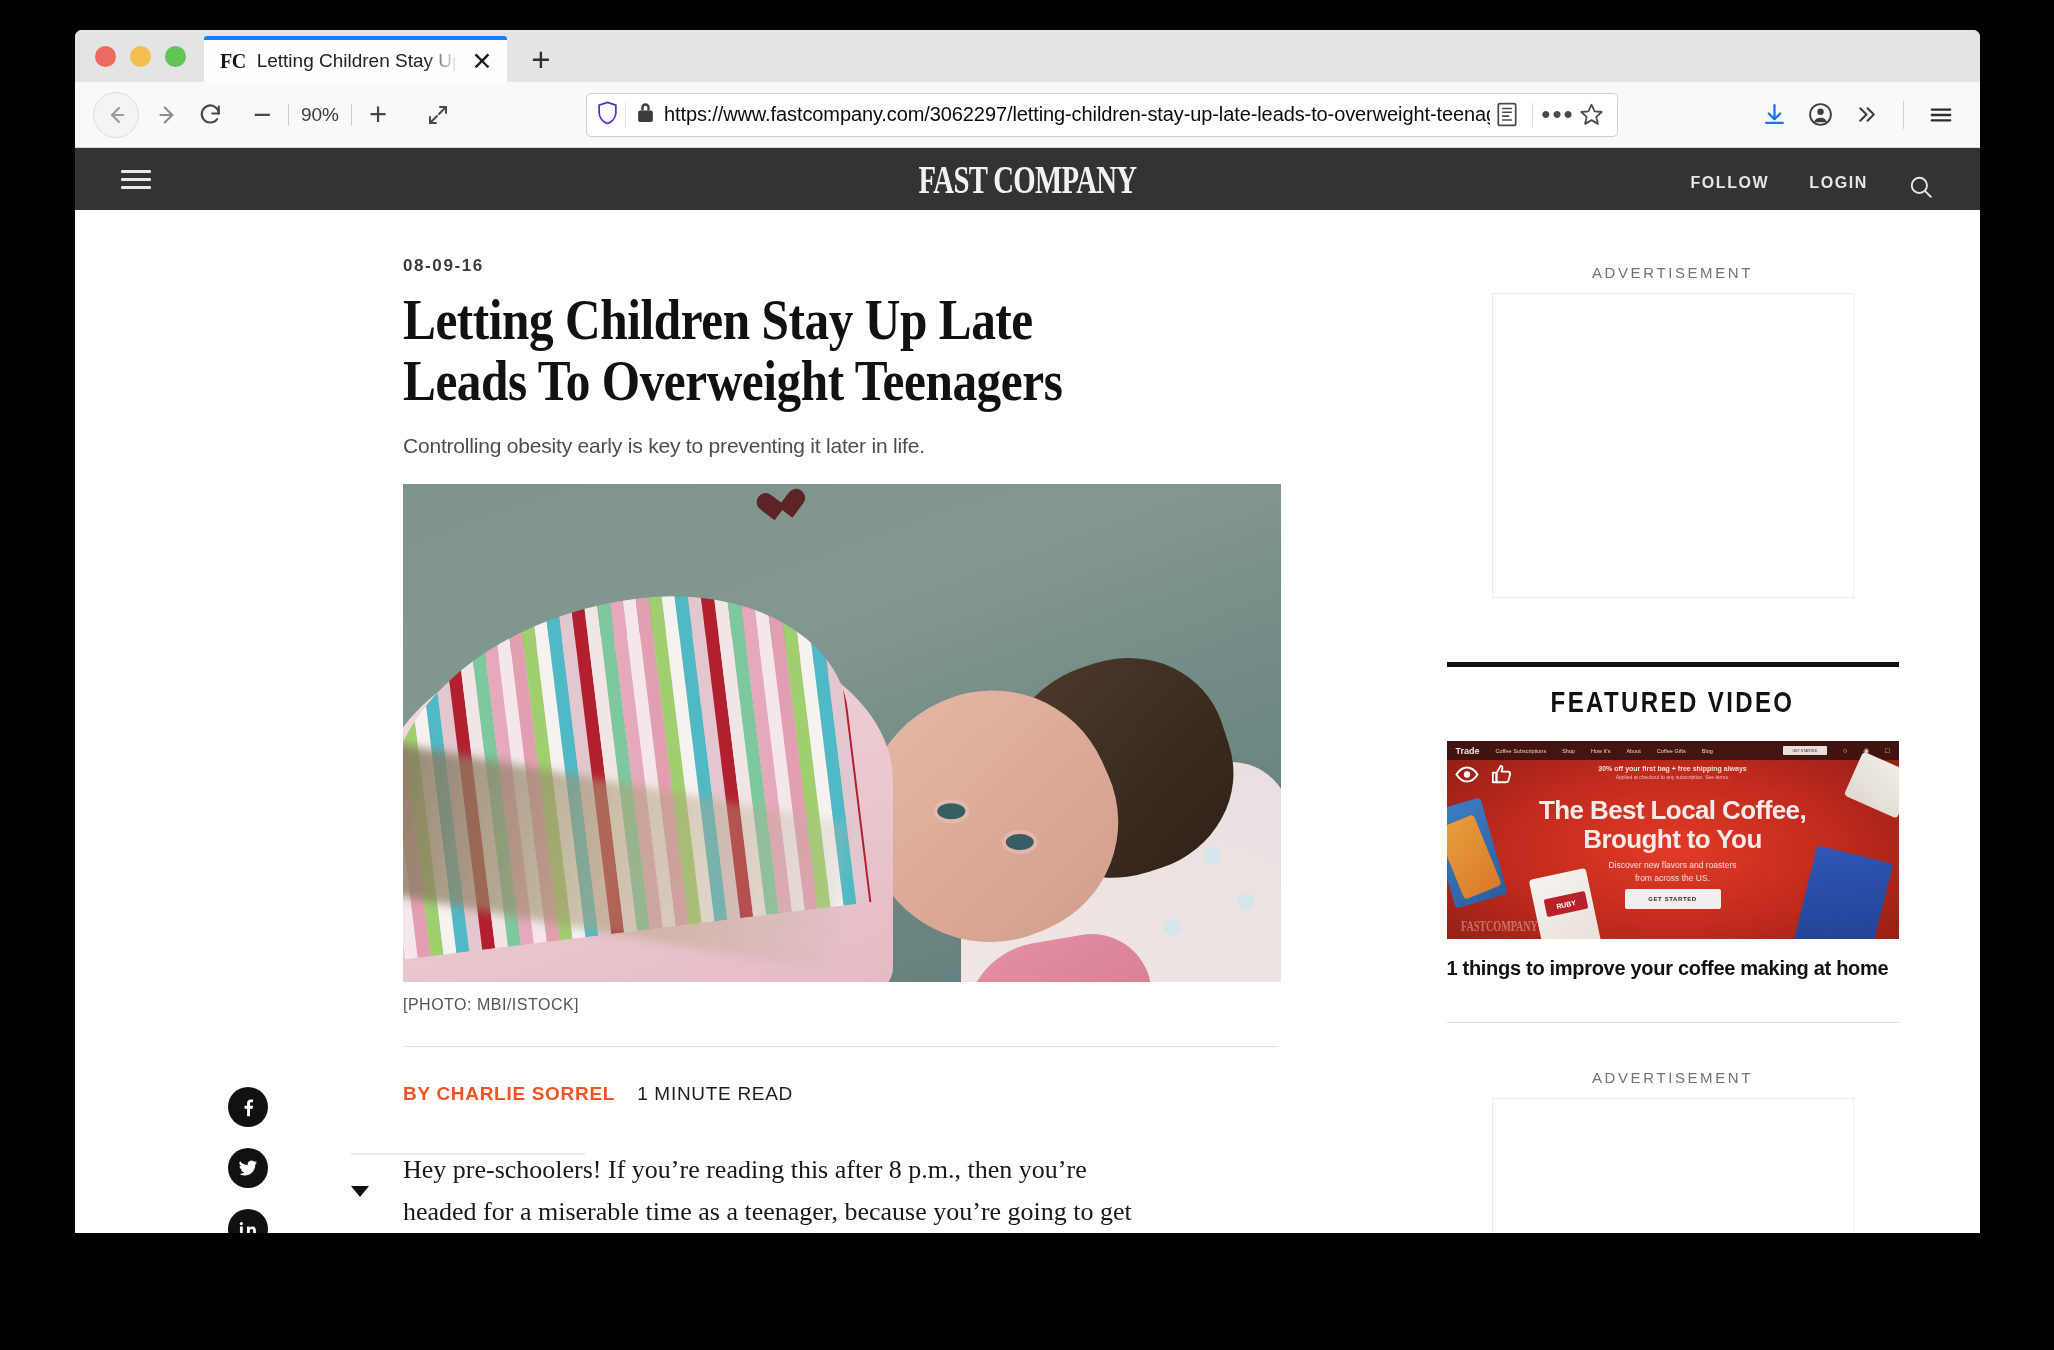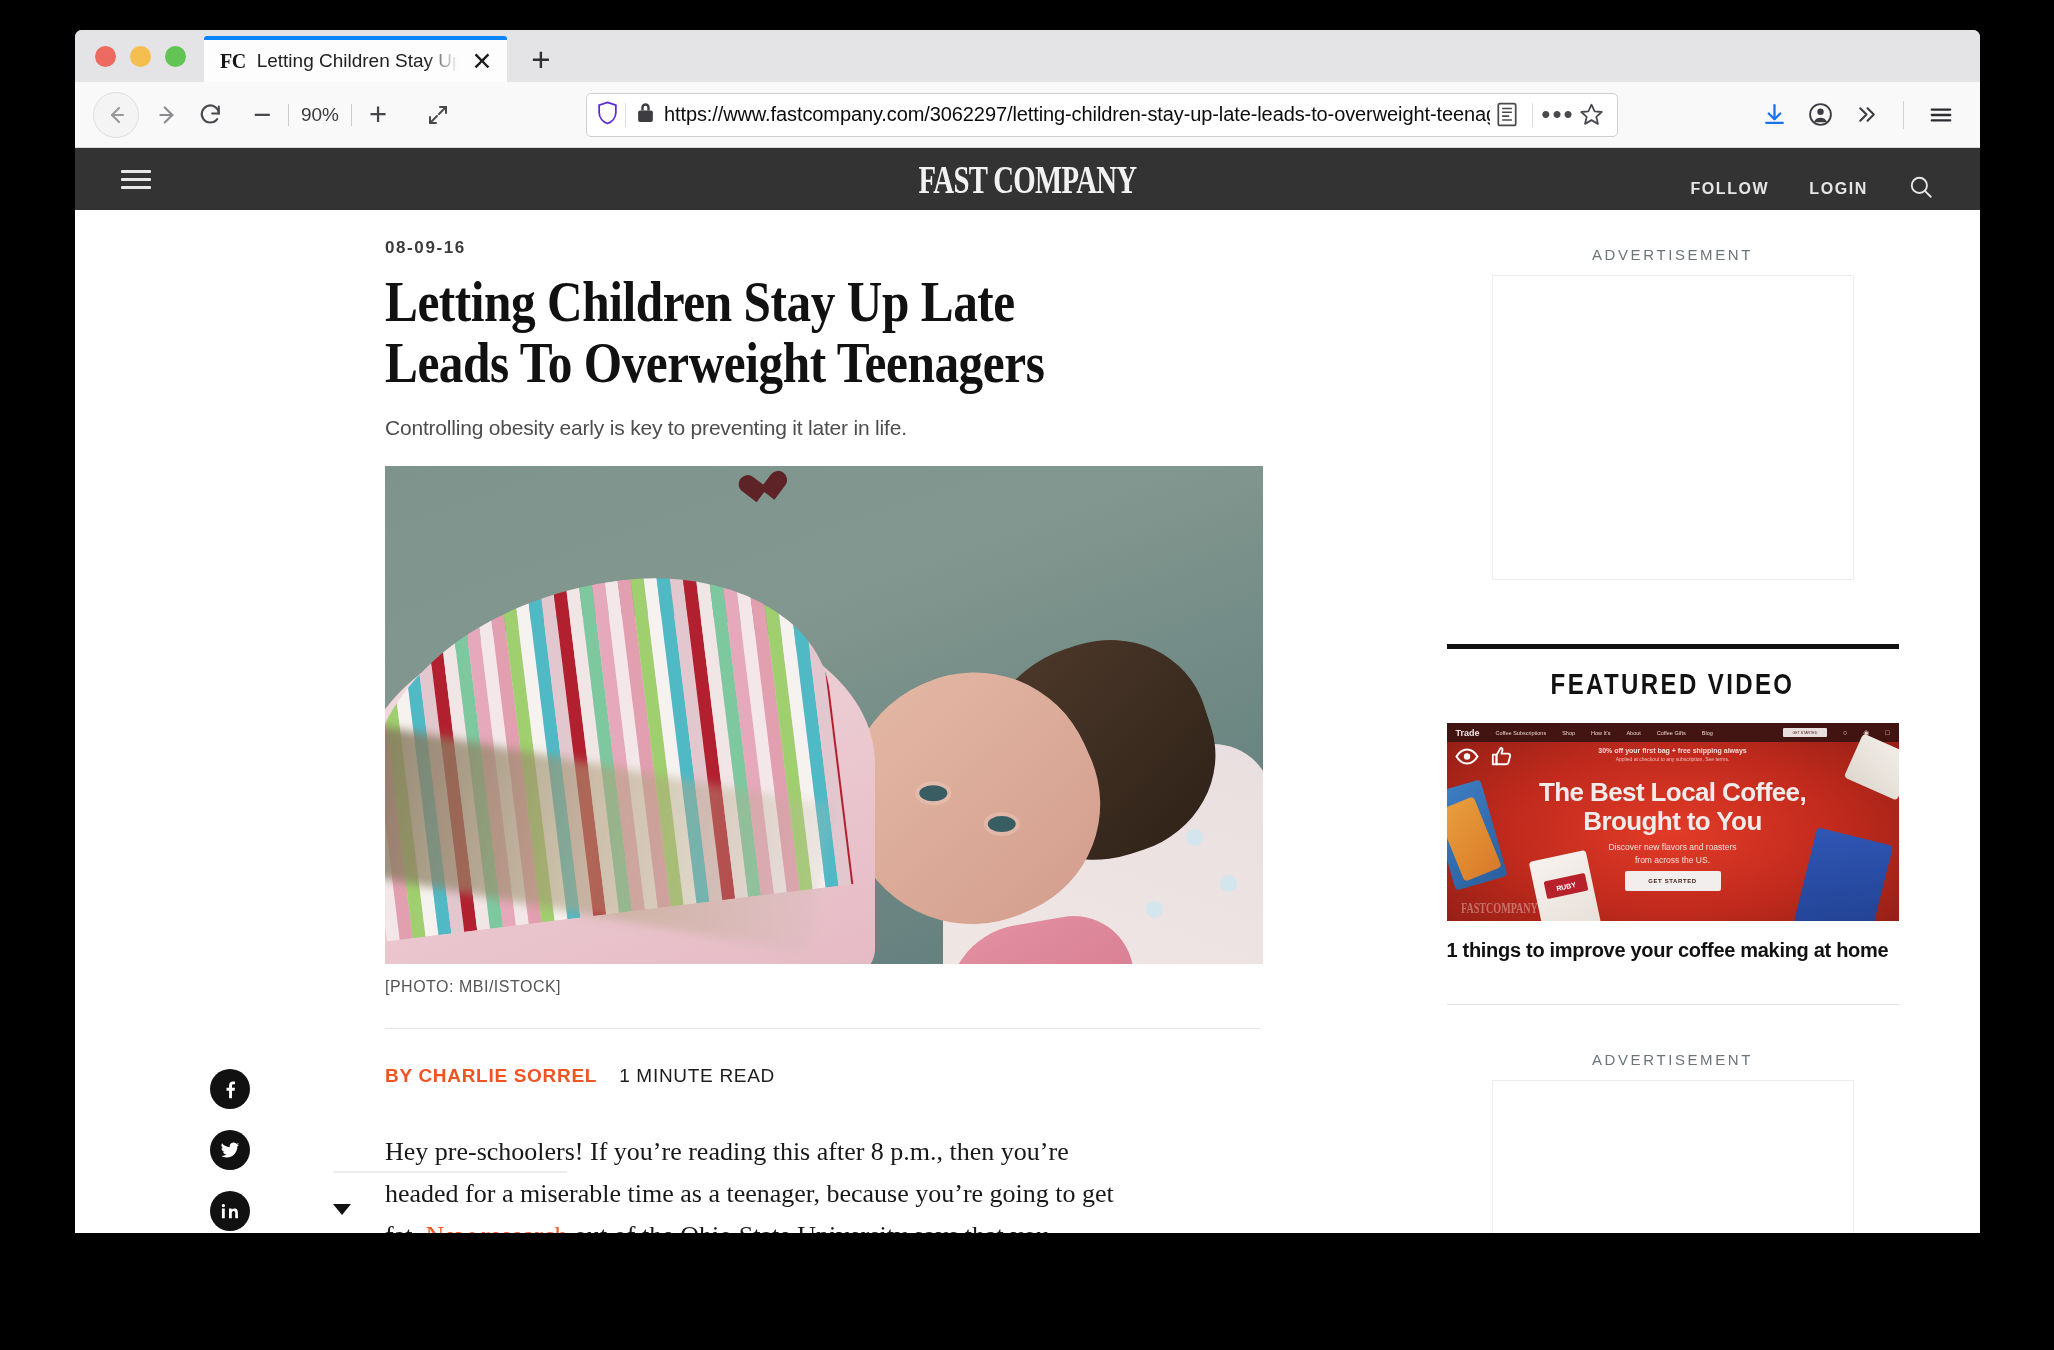--- a/index.html
+++ b/index.html
@@ -163,30 +163,30 @@
     text-align: center;
     font-family: "Liberation Serif", serif;
     font-weight: bold;
     font-size: 40px;
     color: #f2f2f2;
     letter-spacing: -1px;
     transform: scaleX(.72);
     pointer-events: none;
   }
   #headernav {
-    margin-left: auto; display: flex; align-items: center; gap: 40px;
+    margin-left: auto; display: flex; align-items: flex-start; gap: 40px;
     position: relative; z-index: 2; margin-top: 20px;
   }
   #headernav .hlink {
     font-size: 16px; font-weight: bold; letter-spacing: 1.6px;
     color: #e6e6e6;
   }
 
   
-  #content { display: flex; padding: 0; background: #fff; height: 1023px; border-radius: 32px; }
+  #content { display: flex; padding: 18px; background: #fff; height: 1023px; border-radius: 32px; }
   #article { width: 1290px; flex: 0 0 auto; position: relative; }
   #sidebar { flex: 1 1 auto; padding: 0 28px; }
 
   #date {
     margin: 28px 0 0 310px;
     font-size: 17px; font-weight: bold; letter-spacing: 1.6px; color: #3b3b3b;
   }
   #headline {
     margin: 14px 0 0 310px;
     width: 860px;

